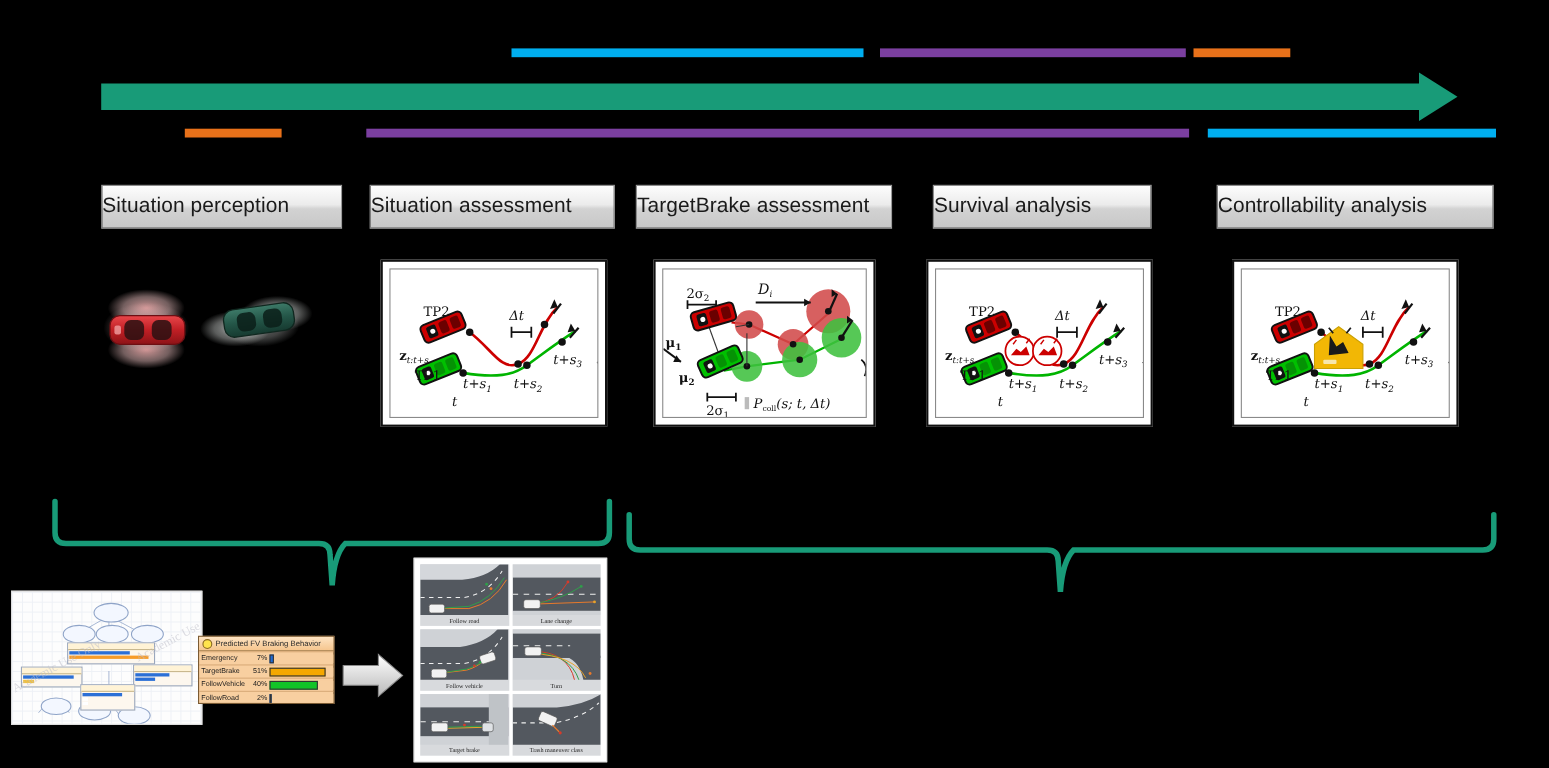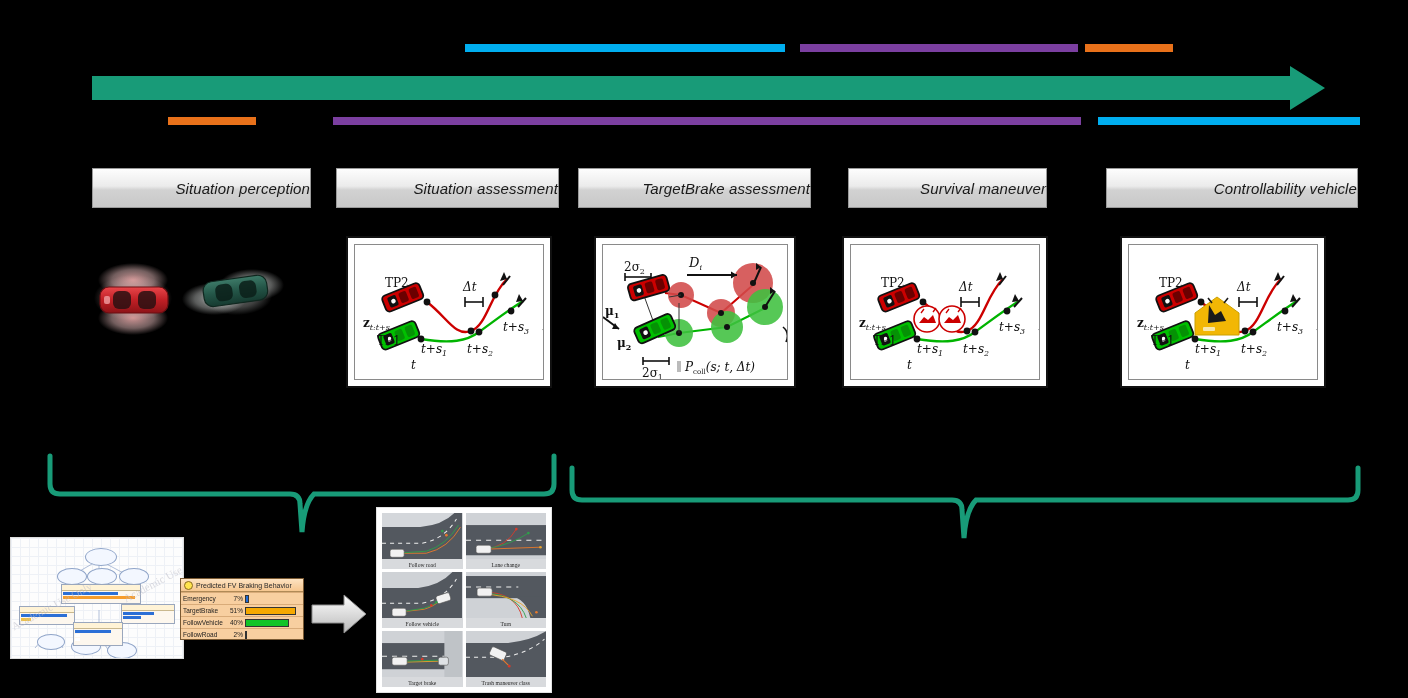--- a/index.html
+++ b/index.html
@@ -8,22 +8,22 @@
   .layer{position:absolute;top:0;left:0;width:1408px;height:698px;}
 
   
   .tbar{position:absolute;height:8px;border-radius:0;}
 
   
   .stage-box{
     position:absolute;height:38px;
     background:linear-gradient(to bottom,#fdfdfd 0%,#ebebeb 45%,#d2d2d2 55%,#c8c8c8 100%);
     border:1px solid #9a9a9a;
-    display:flex;align-items:center;justify-content:flex-end;
-    color:#1a1a1a;font-size:15px;letter-spacing:.1px;white-space:nowrap;font-style:italic;
+    display:flex;align-items:center;justify-content:flex-start;
+    color:#1a1a1a;font-size:19px;letter-spacing:.1px;white-space:nowrap;
   }
 
   
   .panel{position:absolute;background:#ffffff;border:2px solid #111;box-sizing:border-box;}
   .panel .inner{position:absolute;inset:6px;border:1px solid #8a8a8a;background:#fff;overflow:hidden;}
   .panel svg{position:absolute;left:0;top:0;}
 
   
   .bn{position:absolute;background:#fdfdfd;border:1px solid #ddd;overflow:hidden;}
   .bn-grid{position:absolute;inset:0;
@@ -78,24 +78,24 @@
 <div class="stage-box" style="left:92px;top:168px;width:217px;">
   <span>Situation perception</span>
 </div>
 <div class="stage-box" style="left:336px;top:168px;width:221px;">
   <span>Situation assessment</span>
 </div>
 <div class="stage-box" style="left:578px;top:168px;width:231px;">
   <span>TargetBrake assessment</span>
 </div>
 <div class="stage-box" style="left:848px;top:168px;width:197px;">
-  <span>Survival maneuver</span>
+  <span>Survival analysis</span>
 </div>
 <div class="stage-box" style="left:1106px;top:168px;width:250px;">
-  <span>Controllability vehicle</span>
+  <span>Controllability analysis</span>
 </div>
 
 <svg width="300" height="130" style="position:absolute;left:60px;top:245px;">
   <defs>
     <radialGradient id="halo-red" cx="50%" cy="50%" r="50%">
       <stop offset="0%" stop-color="#ffb3b3" stop-opacity=".80"></stop>
       <stop offset="60%" stop-color="#ffd0d0" stop-opacity=".45"></stop>
       <stop offset="100%" stop-color="#ffd0d0" stop-opacity="0"></stop>
     </radialGradient>
     <radialGradient id="halo-gray" cx="50%" cy="50%" r="50%">

